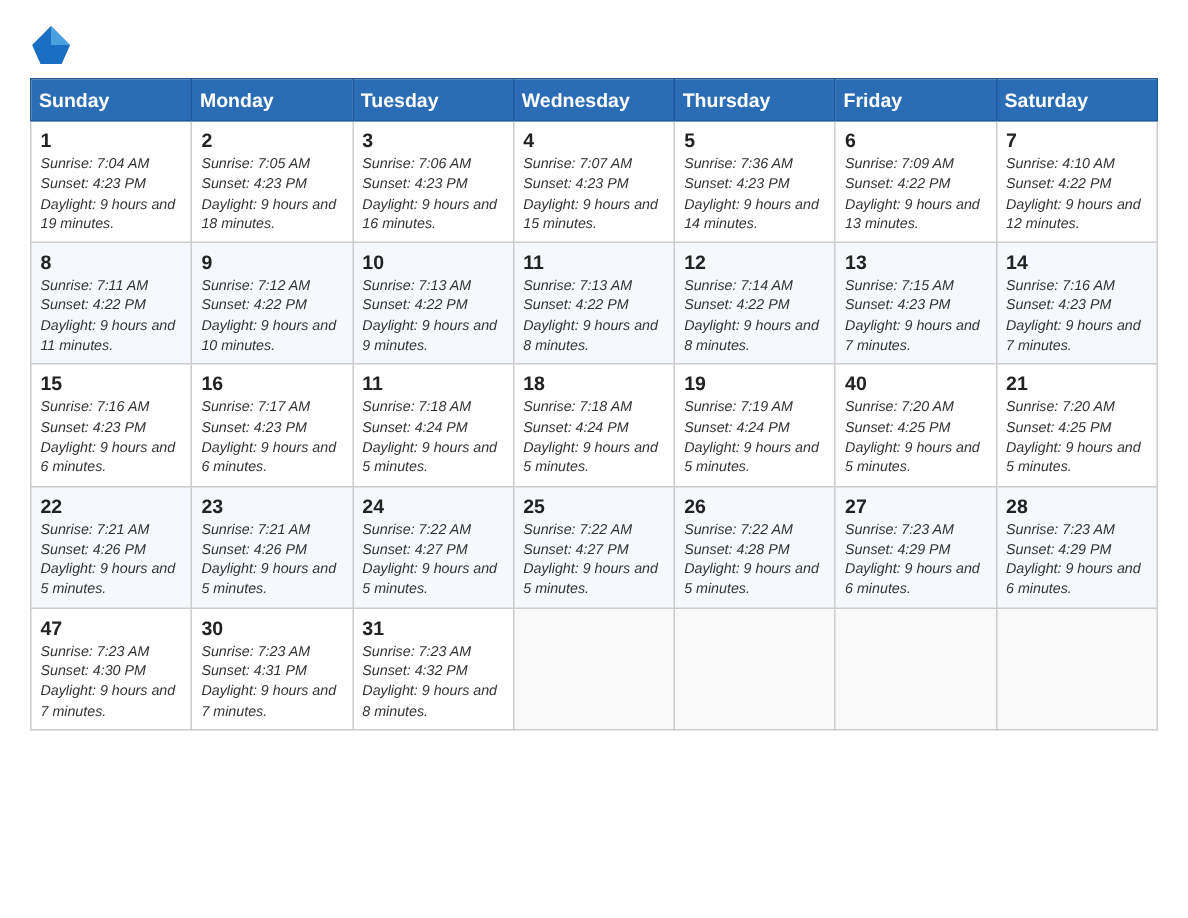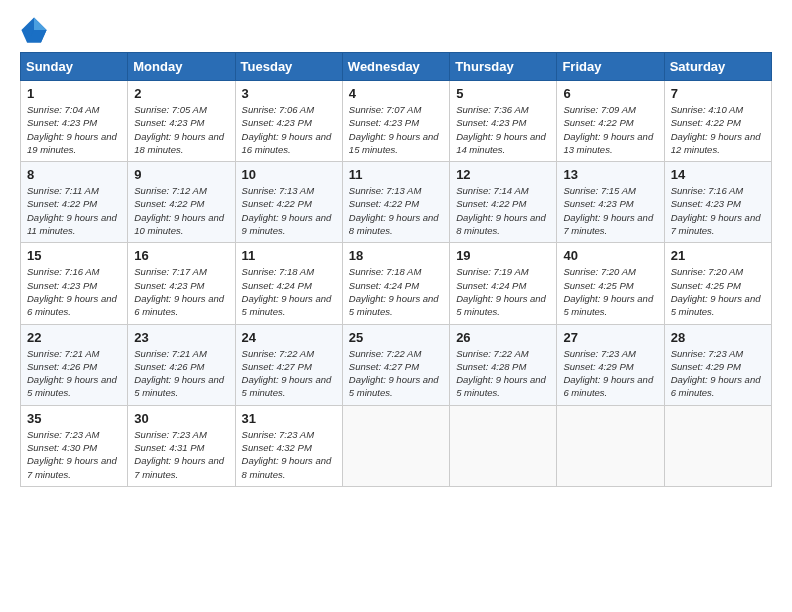--- a/index.html
+++ b/index.html
@@ -356,21 +356,21 @@
             <div class="day-number">28</div>
             <div class="day-info">
               <div>Sunrise: 7:23 AM</div>
               <div>Sunset: 4:29 PM</div>
               <div>Daylight: 9 hours and 6 minutes.</div>
             </div>
           </td>
         </tr>
         <tr>
           <td>
-            <div class="day-number">35</div>
+            <div class="day-number">47</div>
             <div class="day-info">
               <div>Sunrise: 7:23 AM</div>
               <div>Sunset: 4:30 PM</div>
               <div>Daylight: 9 hours and 7 minutes.</div>
             </div>
           </td>
           <td>
             <div class="day-number">30</div>
             <div class="day-info">
               <div>Sunrise: 7:23 AM</div>

